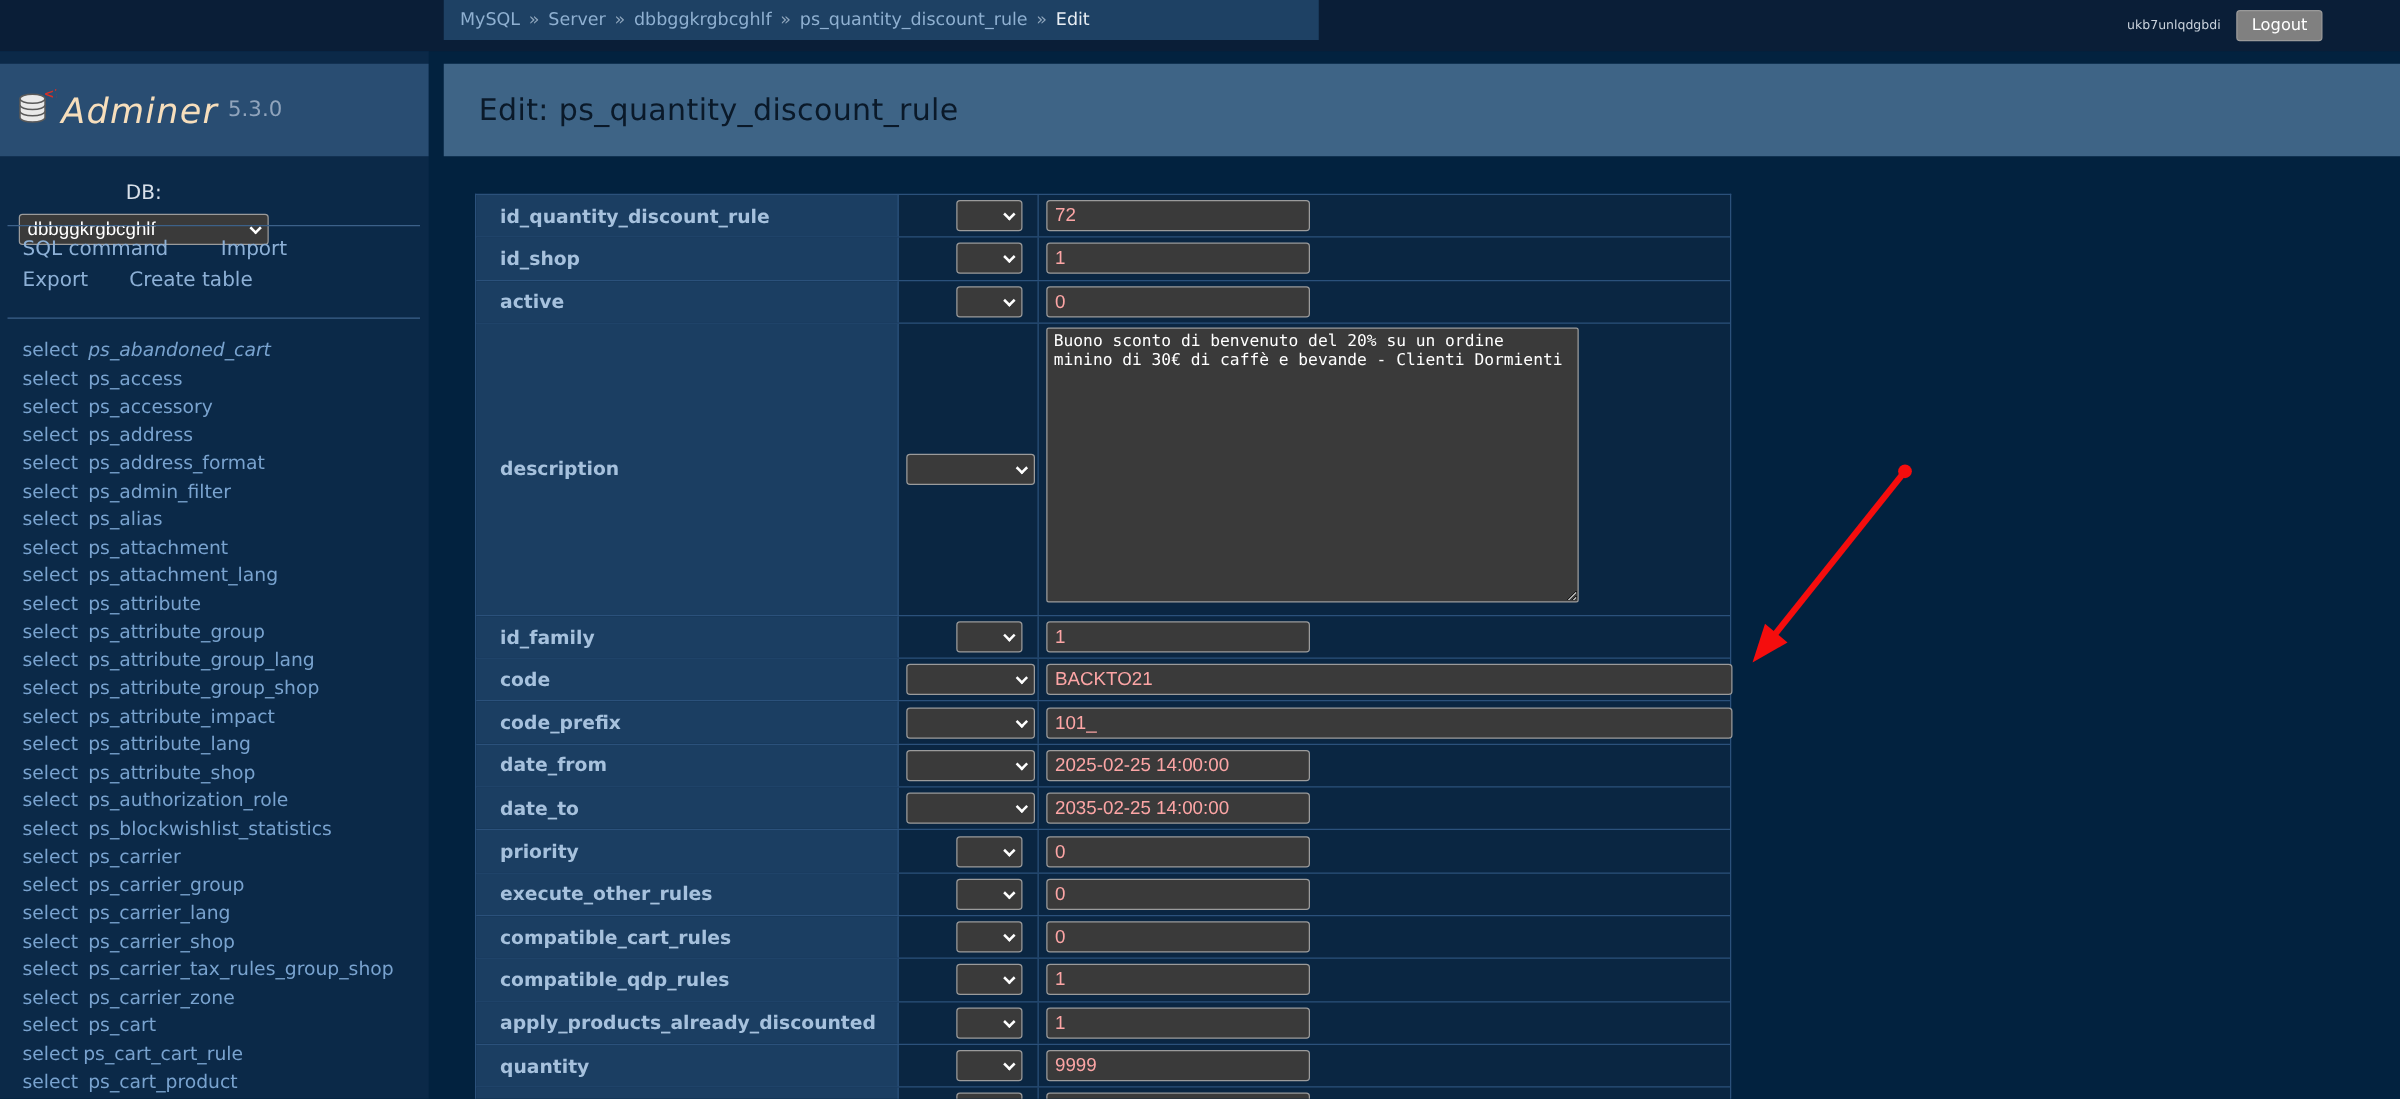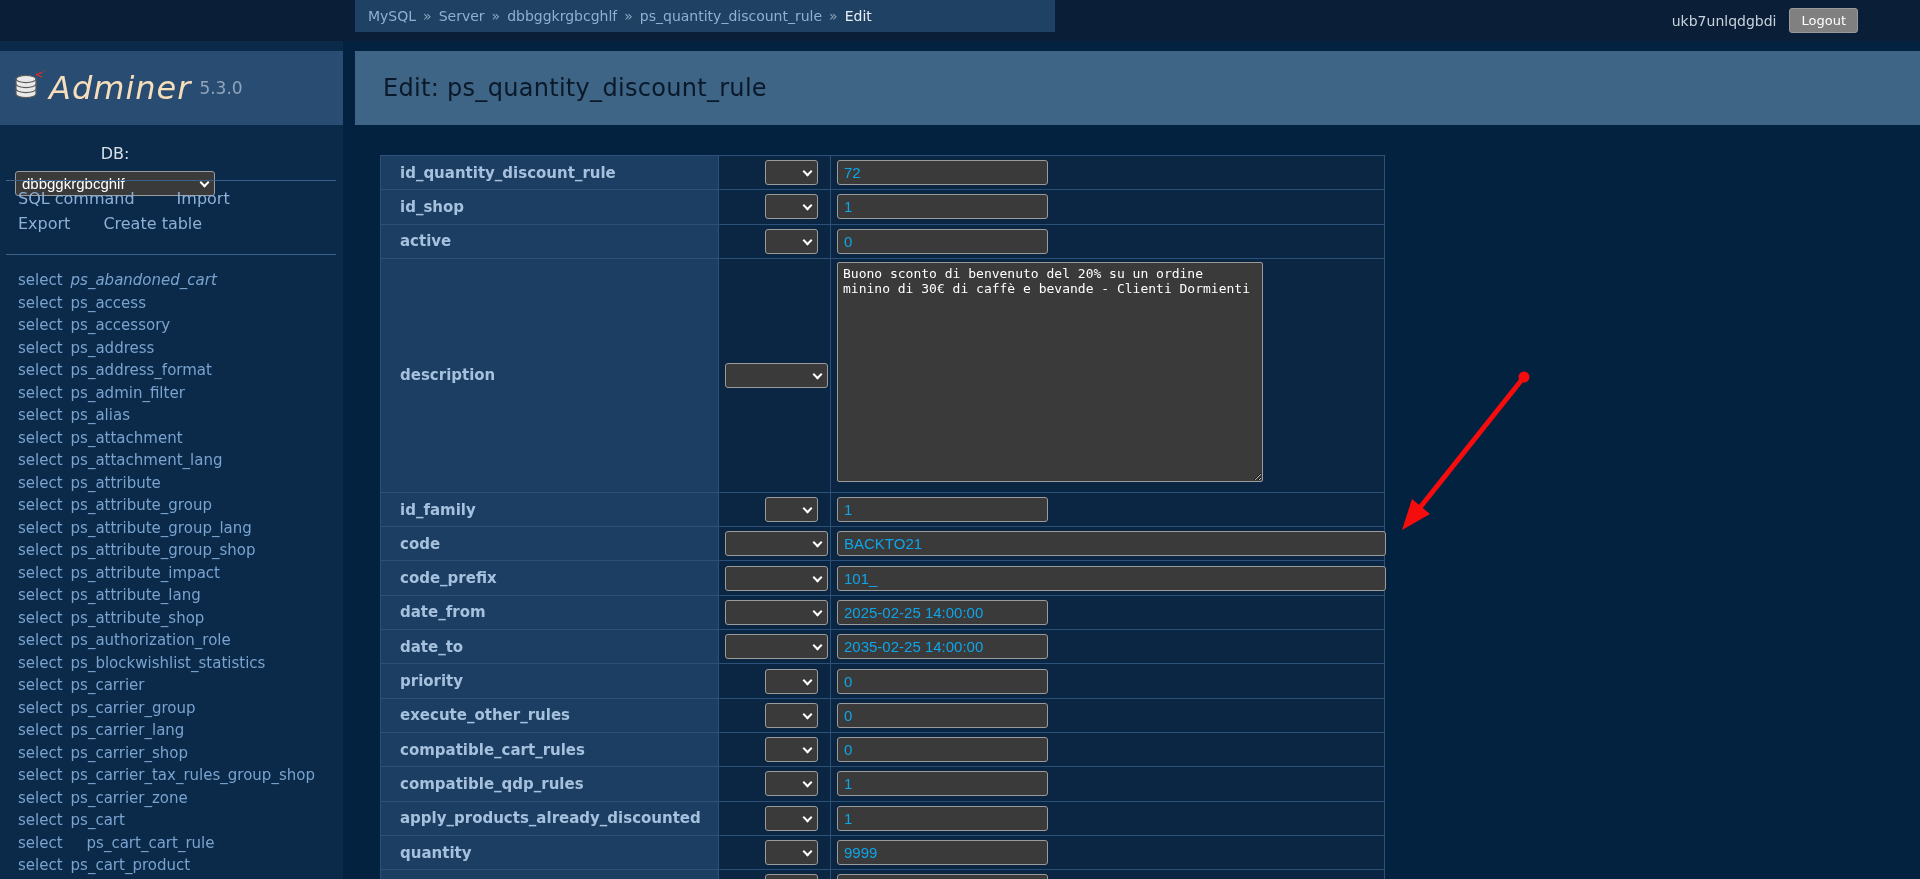--- a/index.html
+++ b/index.html
@@ -21,36 +21,36 @@
     display:flex; align-items:center; padding-left:13px;
     font-size:14px; white-space:nowrap;
   }
   .crumb-panel a { color:#8fb0d1; text-decoration:none; cursor:pointer; }
   .crumb-sep { color:#8fa6bd; margin:0 7px; }
   .crumb-current { color:#e8eef4; }
   .topbar-right {
     position:absolute; right:62px; top:0; height:41px;
     display:flex; align-items:center; gap:13px;
   }
-  .username { color:#c9d2dc; font-size:14px; }
+  .username { color:#c9d2dc; font-size:10px; }
   .logout-btn {
     background:#808080; color:#ffffff; border:1px solid #9a9a9a;
     border-radius:3px; font-size:13px; padding:4px 11px;
     font-family:"DejaVu Sans", sans-serif; cursor:pointer;
   }
   
   .sidebar {
     position:absolute; left:0; top:41px; width:343px; height:838px;
     background:#0b2948; overflow:hidden;
   }
   .logo-band {
     position:absolute; left:0; top:10px; width:343px; height:74px;
     background:#294d72; display:flex; align-items:center; padding-left:13px;
   }
-  .logo-title { font-style:italic; font-size:32px; color:#f6debc; margin-left:4px; letter-spacing:1px; }
+  .logo-title { font-style:italic; font-size:28px; color:#f6debc; margin-left:4px; letter-spacing:1px; }
   .logo-version { font-size:17px; color:#90a4bc; margin-left:8px; }
   .db-row {
     position:absolute; left:15px; top:103px;
     display:flex; align-items:center; gap:8px; font-size:16px; color:#d8e0ea;flex-direction:column;
   }
   .sb-hr { position:absolute; left:6px; width:330px; height:0; border-top:1px solid #3c6189; }
   .hr1 { top:139px; } .hr2 { top:213px; }
   .sb-links { position:absolute; left:18px; font-size:16px; white-space:nowrap; }
   .sb-links-1 { top:148px; } .sb-links-2 { top:173px; }
   .sb-links a { color:#8db0d6; text-decoration:none; cursor:pointer; }
@@ -99,21 +99,21 @@
     border-right:1px solid #2b517b;
     display:flex; align-items:center; justify-content:flex-end;
   }
   .fcell-input { display:flex; align-items:center; padding-left:6px; }
   .frow-desc .fcell-input { align-items:flex-start; }
   .sel-narrow select { width:53px; }
   .sel-narrow { margin-right:12px; }
   .sel-wide select { width:103px; }
   .sel-wide { margin-right:2px; }
   .finput {
-    background:#3a3a3a; color:#0ea5e9; border:1px solid #9b9b9b;
+    background:#3a3a3a; color:#fca5a5; border:1px solid #9b9b9b;
     border-radius:3px; height:25px; font-size:15px;
     font-family:"Liberation Sans", sans-serif; padding:0 6px;
   }
   .finput-narrow { width:211px; }
   .finput-date { width:211px; }
   .finput-wide { width:637px; }
   .ftextarea {
     background:#3a3a3a; color:#ffffff; border:1px solid #9b9b9b;
     border-radius:2px; width:426px; height:220px; margin-top:3px;
     font-family:"DejaVu Sans Mono", monospace; font-size:13px; line-height:15px;
@@ -194,21 +194,21 @@
       <div class="table-item"><a>select</a><a class="" style="margin-left: 8px;">ps_attribute_shop</a></div>
       <div class="table-item"><a>select</a><a class="" style="margin-left: 8px;">ps_authorization_role</a></div>
       <div class="table-item"><a>select</a><a class="" style="margin-left: 8px;">ps_blockwishlist_statistics</a></div>
       <div class="table-item"><a>select</a><a class="" style="margin-left: 8px;">ps_carrier</a></div>
       <div class="table-item"><a>select</a><a class="" style="margin-left: 8px;">ps_carrier_group</a></div>
       <div class="table-item"><a>select</a><a class="" style="margin-left: 8px;">ps_carrier_lang</a></div>
       <div class="table-item"><a>select</a><a class="" style="margin-left: 8px;">ps_carrier_shop</a></div>
       <div class="table-item"><a>select</a><a class="" style="margin-left: 8px;">ps_carrier_tax_rules_group_shop</a></div>
       <div class="table-item"><a>select</a><a class="" style="margin-left: 8px;">ps_carrier_zone</a></div>
       <div class="table-item"><a>select</a><a class="" style="margin-left: 8px;">ps_cart</a></div>
-      <div class="table-item"><a>select</a><a class="" style="margin-left: 24px;">ps_cart_cart_rule</a></div>
+      <div class="table-item"><a>select</a><a class="" style="margin-left: 4px;">ps_cart_cart_rule</a></div>
       <div class="table-item"><a>select</a><a class="" style="margin-left: 8px;">ps_cart_product</a></div>
     </div>
 </div>
 
 <div class="title-band">
   <h2 class="page-title">Edit: ps_quantity_discount_rule</h2>
 </div>
 
 <div class="form-table" id="form-table">
     <div class="frow frow-std">

